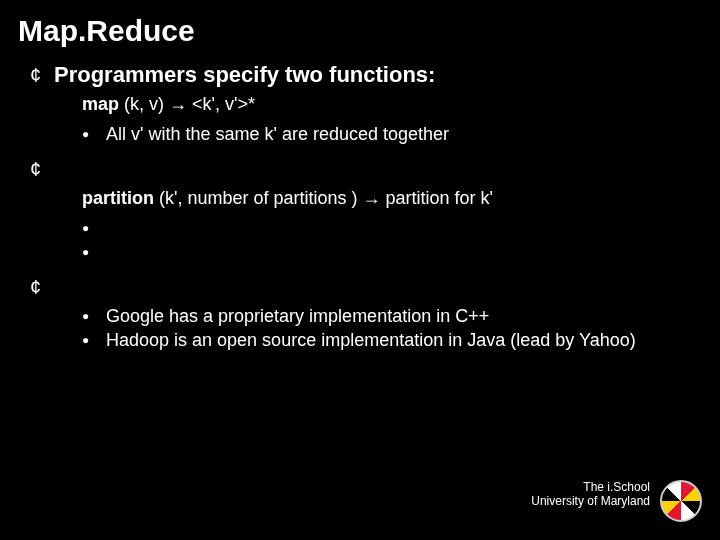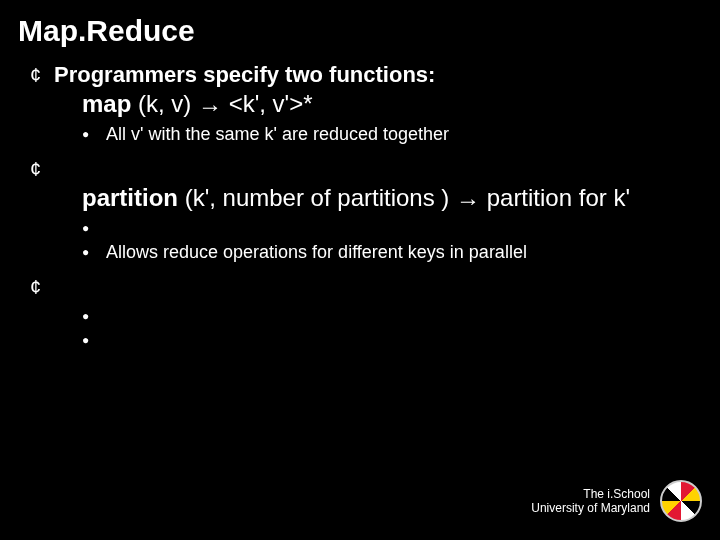--- a/index.html
+++ b/index.html
@@ -36,21 +36,21 @@
     width: 24px;
     flex: 0 0 24px;
   }
   .bullet-text {
     font-size: 22px;
     line-height: 26px;
     font-weight: bold;
   }
   .code-block {
     margin: 4px 0 6px 64px;
-    font-size: 24px;
+    font-size: 18px;
     line-height: 24px;
   }
   .code-line .kw { font-weight: bold; }
   .sub-row {
     display: flex;
     align-items: flex-start;
     margin-left: 64px;
   }
   .sub-sym {
     font-size: 12px;
@@ -60,21 +60,20 @@
   }
   .sub-text {
     font-size: 18px;
     line-height: 24px;
   }
   .footer {
     position: absolute;
     right: 18px;
     bottom: 18px;
     display: flex;
-    align-items: center;
     gap: 10px;
   }
   .footer-text {
     text-align: right;
     font-size: 12px;
     line-height: 14px;
   }
   .umd-seal {
     width: 42px;
     height: 42px;
@@ -117,31 +116,32 @@
     <div class="bullet-sym">¢</div>
   </div>
   <div class="code-block">
     <div class="code-line"><span class="kw">partition</span><span> (k', number of partitions ) → partition for k'</span></div>
   </div>
   <div class="sub-row">
     <div class="sub-sym">●</div>
   </div>
   <div class="sub-row">
     <div class="sub-sym">●</div>
-    <div class="sub-text">Allows reduce operations for different keys in parallel</div>
   </div>
 
   <div class="bullet-row" style="margin-top:10px">
     <div class="bullet-sym">¢</div>
   </div>
   <div class="sub-row" style="margin-top:4px">
     <div class="sub-sym">●</div>
+    <div class="sub-text">Google has a proprietary implementation in C++</div>
   </div>
   <div class="sub-row">
     <div class="sub-sym">●</div>
+    <div class="sub-text">Hadoop is an open source implementation in Java (lead by Yahoo)</div>
   </div>
 
   <div class="footer">
     <div class="footer-text">
       <div>The i.School</div>
       <div>University of Maryland</div>
     </div>
     <div class="umd-seal"></div>
   </div>
 

